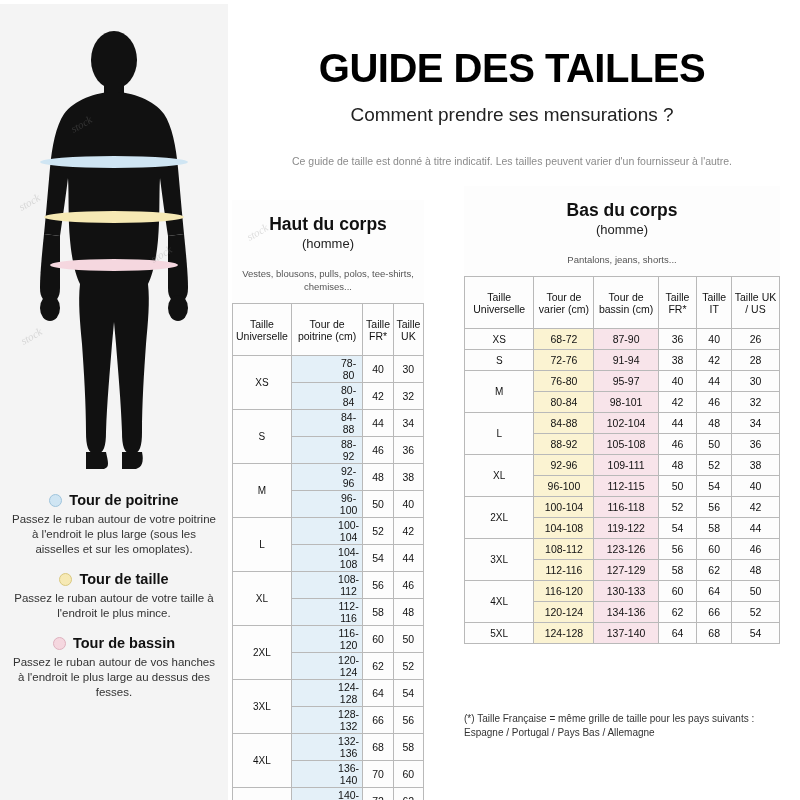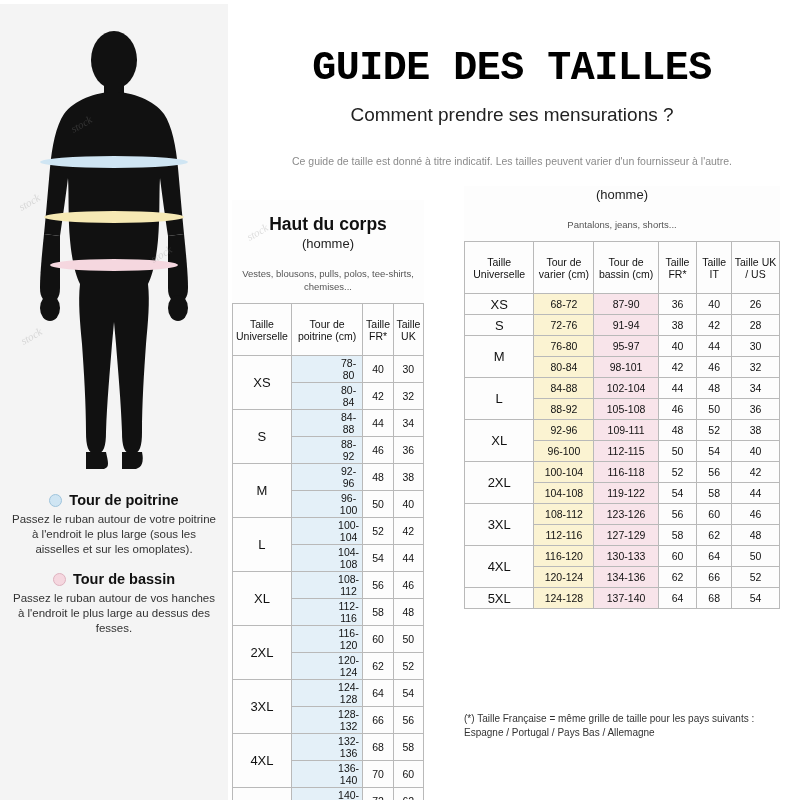--- a/index.html
+++ b/index.html
@@ -30,21 +30,20 @@
   .dot.blue { background:#cfe5f3; border:1px solid #9fc4dc; }
   .dot.yellow { background:#f6e9b4; border:1px solid #d9c87f; }
   .dot.pink { background:#f5d7df; border:1px solid #dfb2bf; }
   .legend-text { font-size:11.5px; line-height:15px; color:#333; }
 
   
   .title {
     position:absolute; left:232px; top:46px; width:560px;
     text-align:center; font-size:40px; font-weight:bold; letter-spacing:-0.5px;
     color:#000;
-    font-family:Liberation Mono, monospace;
   }
   .subtitle {
     position:absolute; left:232px; top:104px; width:560px;
     text-align:center; font-size:19px; color:#222;
   }
   .disclaimer {
     position:absolute; left:232px; top:155px; width:560px;
     text-align:center; font-size:10.5px; color:#8b8b8b;
   }
 
@@ -64,21 +63,21 @@
     text-align:center;
     color:#111;
   }
   th { font-weight:normal; padding:8px 2px; line-height:12px; height:52px; }
   td { height:21px; padding:1px 2px; }
   .tbl-left { margin-top:10px; }
   .tbl-right { margin-top:10px; }
   .c-blue { background:#e4f0f8;padding-left:45px; }
   .c-yellow { background:#fbf3d2; }
   .c-pink { background:#f8e4ea; }
-  .size-cell { font-size:13px; }
+  .size-cell { font-size:10px; }
 
   .footnote {
     position:absolute; left:464px; top:712px; width:316px;
     text-align:left; font-size:10px; color:#333; line-height:14px;
   }
 
   
   .wm {
     position:absolute; color:rgba(140,140,140,0.28); font-size:11px;
     font-family:"Liberation Serif", serif; font-style:italic;
@@ -142,20 +141,25 @@
 
     <div class="legend">
       <div class="legend-block">
         <div class="legend-head">
           <span class="dot blue"></span>
           <span>Tour de poitrine</span>
         </div>
         <div class="legend-text">Passez le ruban autour de votre poitrine à l'endroit le plus large (sous les aisselles et sur les omoplates).</div>
       </div>
       <div class="legend-block">
+        <div class="legend-head">
+          <span class="dot yellow"></span>
+          <span>Tour de taille</span>
+        </div>
+        <div class="legend-text">Passez le ruban autour de votre taille à l'endroit le plus mince.</div>
       </div>
       <div class="legend-block">
         <div class="legend-head">
           <span class="dot pink"></span>
           <span>Tour de bassin</span>
         </div>
         <div class="legend-text">Passez le ruban autour de vos hanches à l'endroit le plus large au dessus des fesses.</div>
       </div>
     </div>
   </div>
@@ -275,20 +279,21 @@
           <tr>
             <td class="c-blue">144-148</td>
             <td>74</td>
             <td>64</td>
           </tr>
         </tbody>
     </table>
   </div>
 
   <div class="table-card card-right">
+    <div class="card-title">Bas du corps</div>
     <div class="card-sub">(homme)</div>
     <div class="card-desc">Pantalons, jeans, shorts...</div>
     <table class="tbl-right">
       <thead>
         <tr>
           <th>Taille Universelle</th>
           <th>Tour de varier (cm)</th>
           <th>Tour de bassin (cm)</th>
           <th>Taille FR*</th>
           <th>Taille IT</th>

